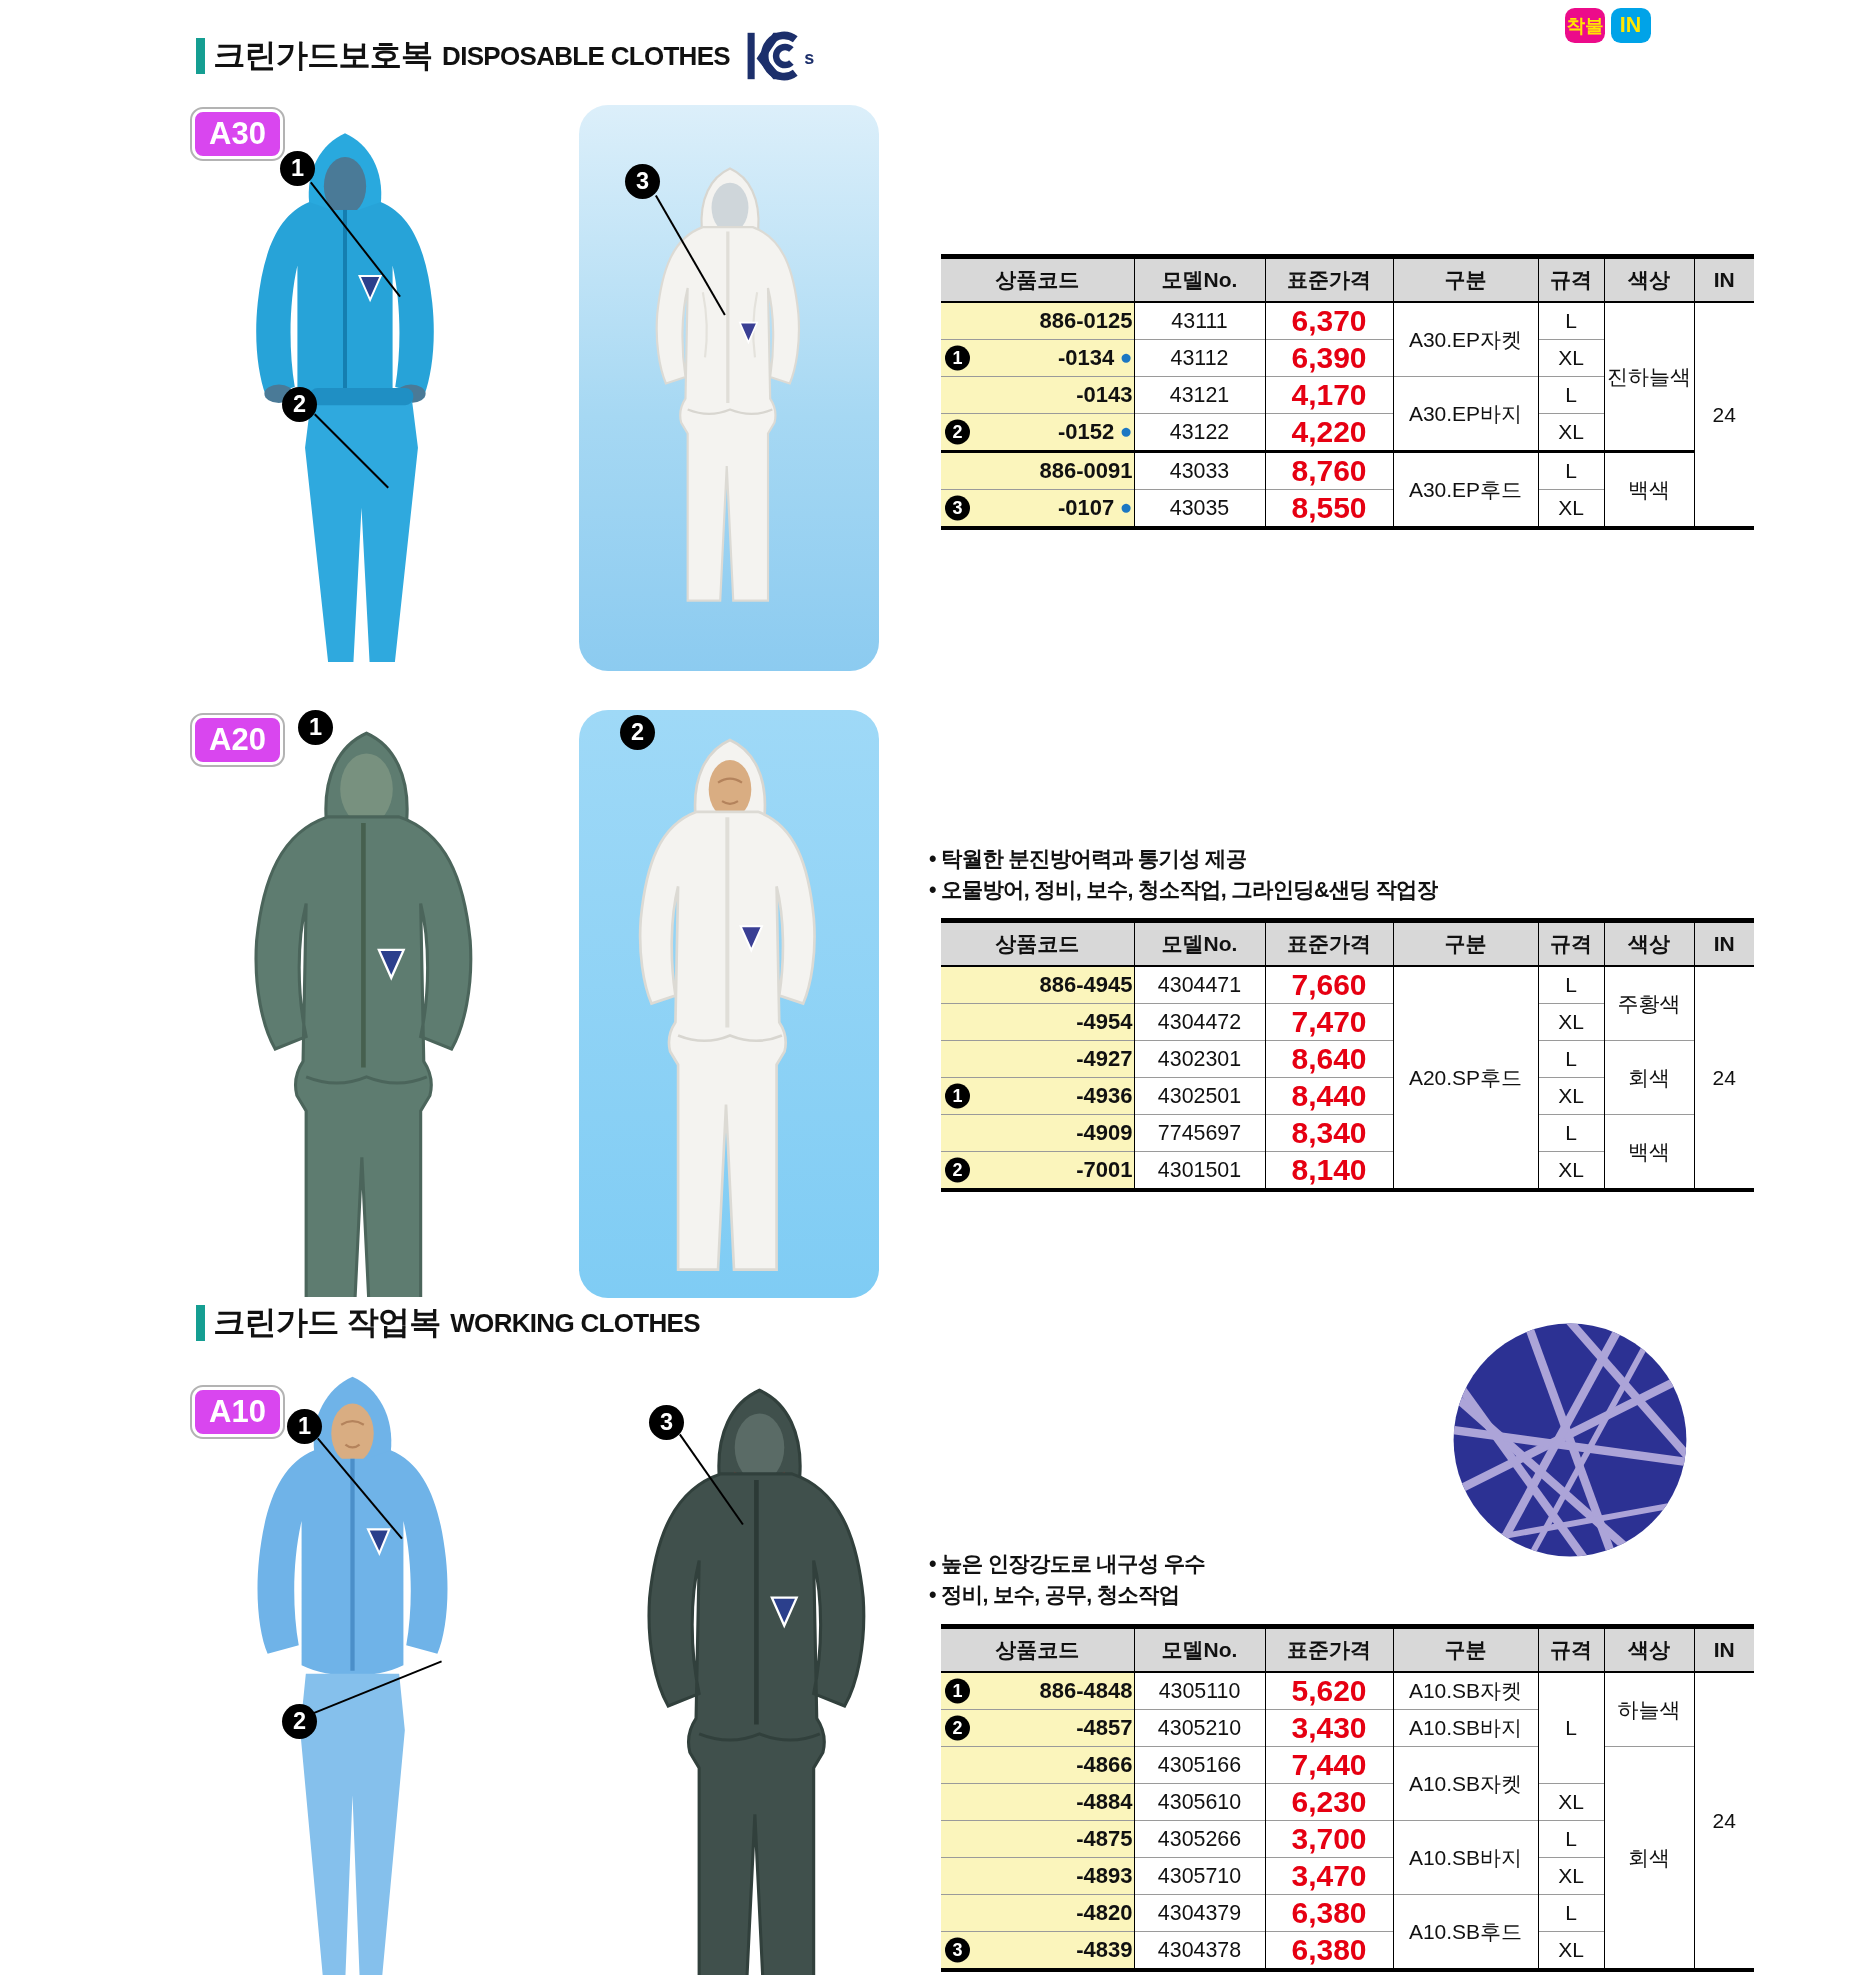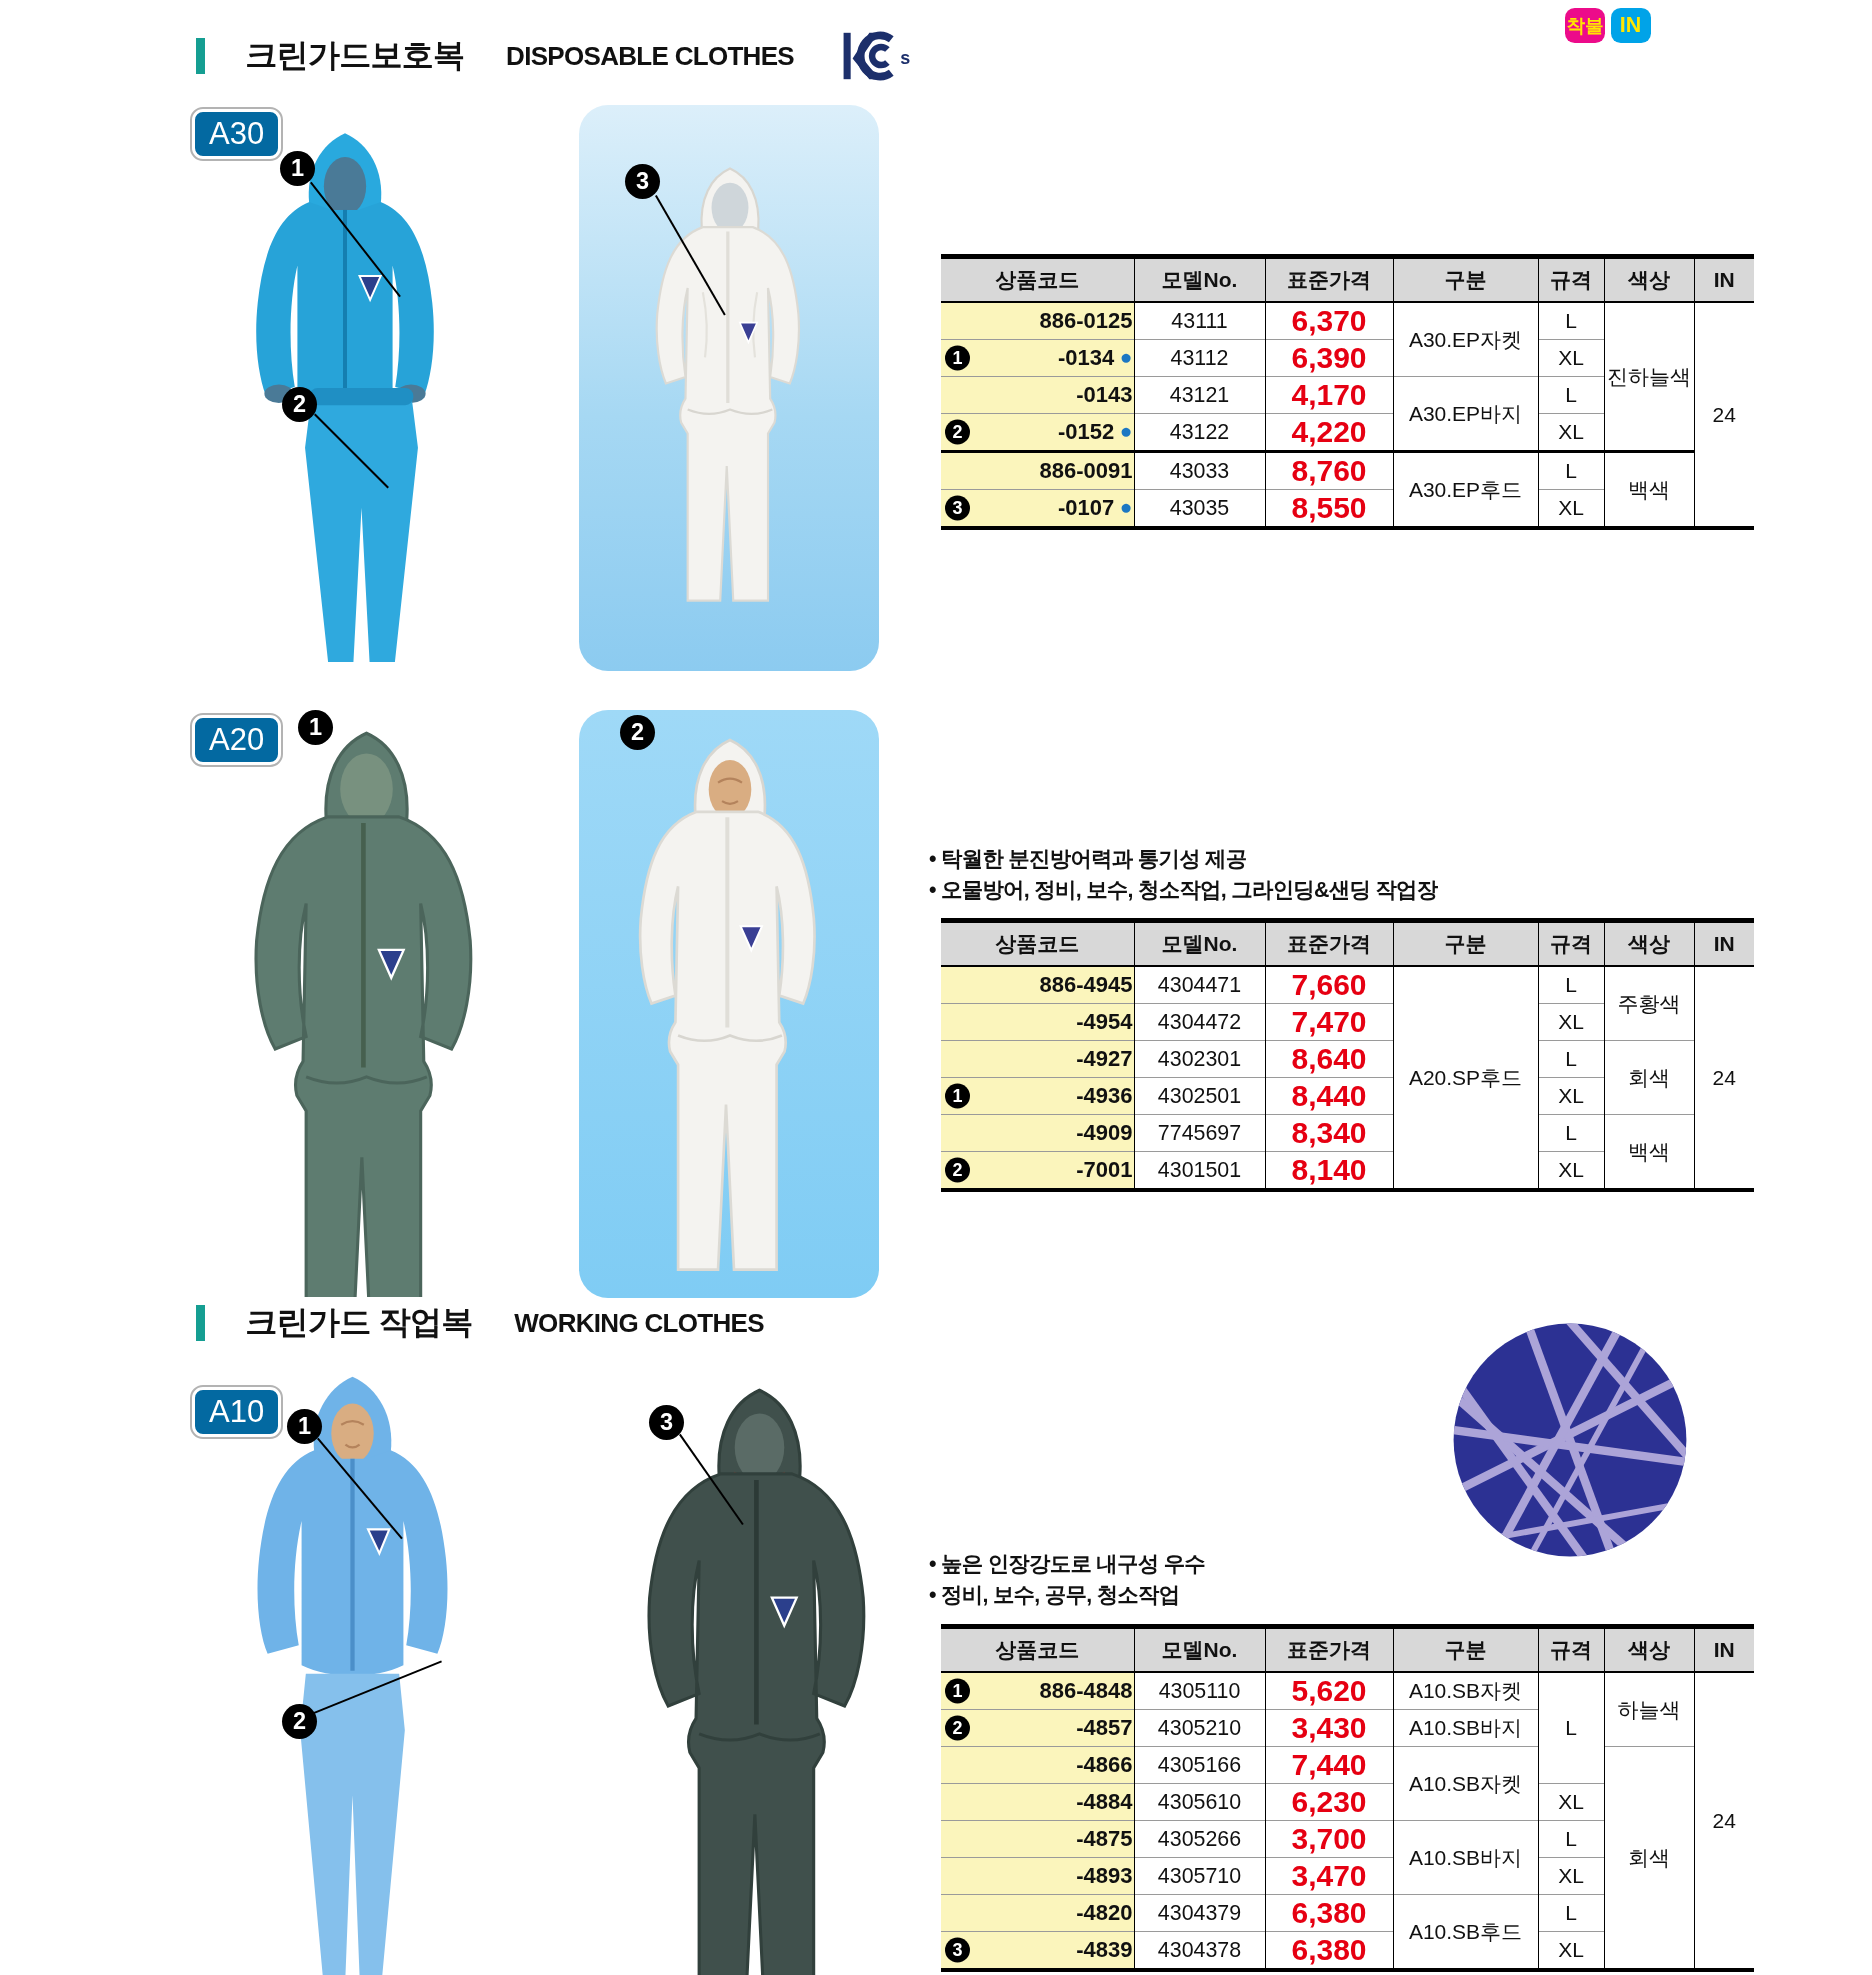--- a/index.html
+++ b/index.html
@@ -7,29 +7,29 @@
   .page{position:relative;width:1873px;height:1975px;background:#fff;overflow:hidden;}
 
   
   .top-badges{position:absolute;top:8.3px;left:1565px;display:flex;gap:5.5px;}
   .sq-badge{width:40px;height:35px;border-radius:9.7px;display:flex;align-items:center;justify-content:center;
             font-weight:bold;font-size:18.6px;color:#ffe600;}
   .sq-badge.cod{background:#ec0b8a;}
   .sq-badge.in{background:#00a3e8;font-size:21.4px;}
 
   
-  .section-title{position:absolute;display:flex;align-items:center;gap:32px;}
+  .section-title{position:absolute;display:flex;align-items:center;}
   .title-bar{width:9px;height:36px;background:#159e92;margin-right:8.3px;}
   .title-ko{font-size:32px;font-weight:bold;letter-spacing:-0.7px;}
   .title-en{font-size:26px;font-weight:bold;margin-left:9.7px;letter-spacing:-0.7px;}
   .kc-wrap{display:flex;align-items:flex-start;margin-left:15px;}
   .kc-s{color:#1c2f6b;font-size:18px;font-weight:bold;margin:18px 0 0 1.4px;}
 
   
-  .a-badge{position:absolute;background:#0369a1;color:#fff;font-size:31px;font-weight:normal;
+  .a-badge{position:absolute;background:#d946ef;color:#fff;font-size:31px;font-weight:bold;
            padding:4.1px 14px;border:3.5px solid #fff;outline:2.1px solid #b3b3b3;border-radius:11px;}
 
   
   .bullets{position:absolute;font-size:21.4px;font-weight:600;line-height:31px;letter-spacing:-0.7px;}
   .bullet::before{content:"• ";}
 
   
   table.ptable{position:absolute;border-collapse:collapse;table-layout:fixed;width:744px;
                border-top:5.5px solid #000;border-bottom:4.1px solid #000;background:#fff;}
   .ptable th{background:#d8d8d8;font-size:21px;font-weight:bold;border-bottom:2.8px solid #000;height:40px;}

